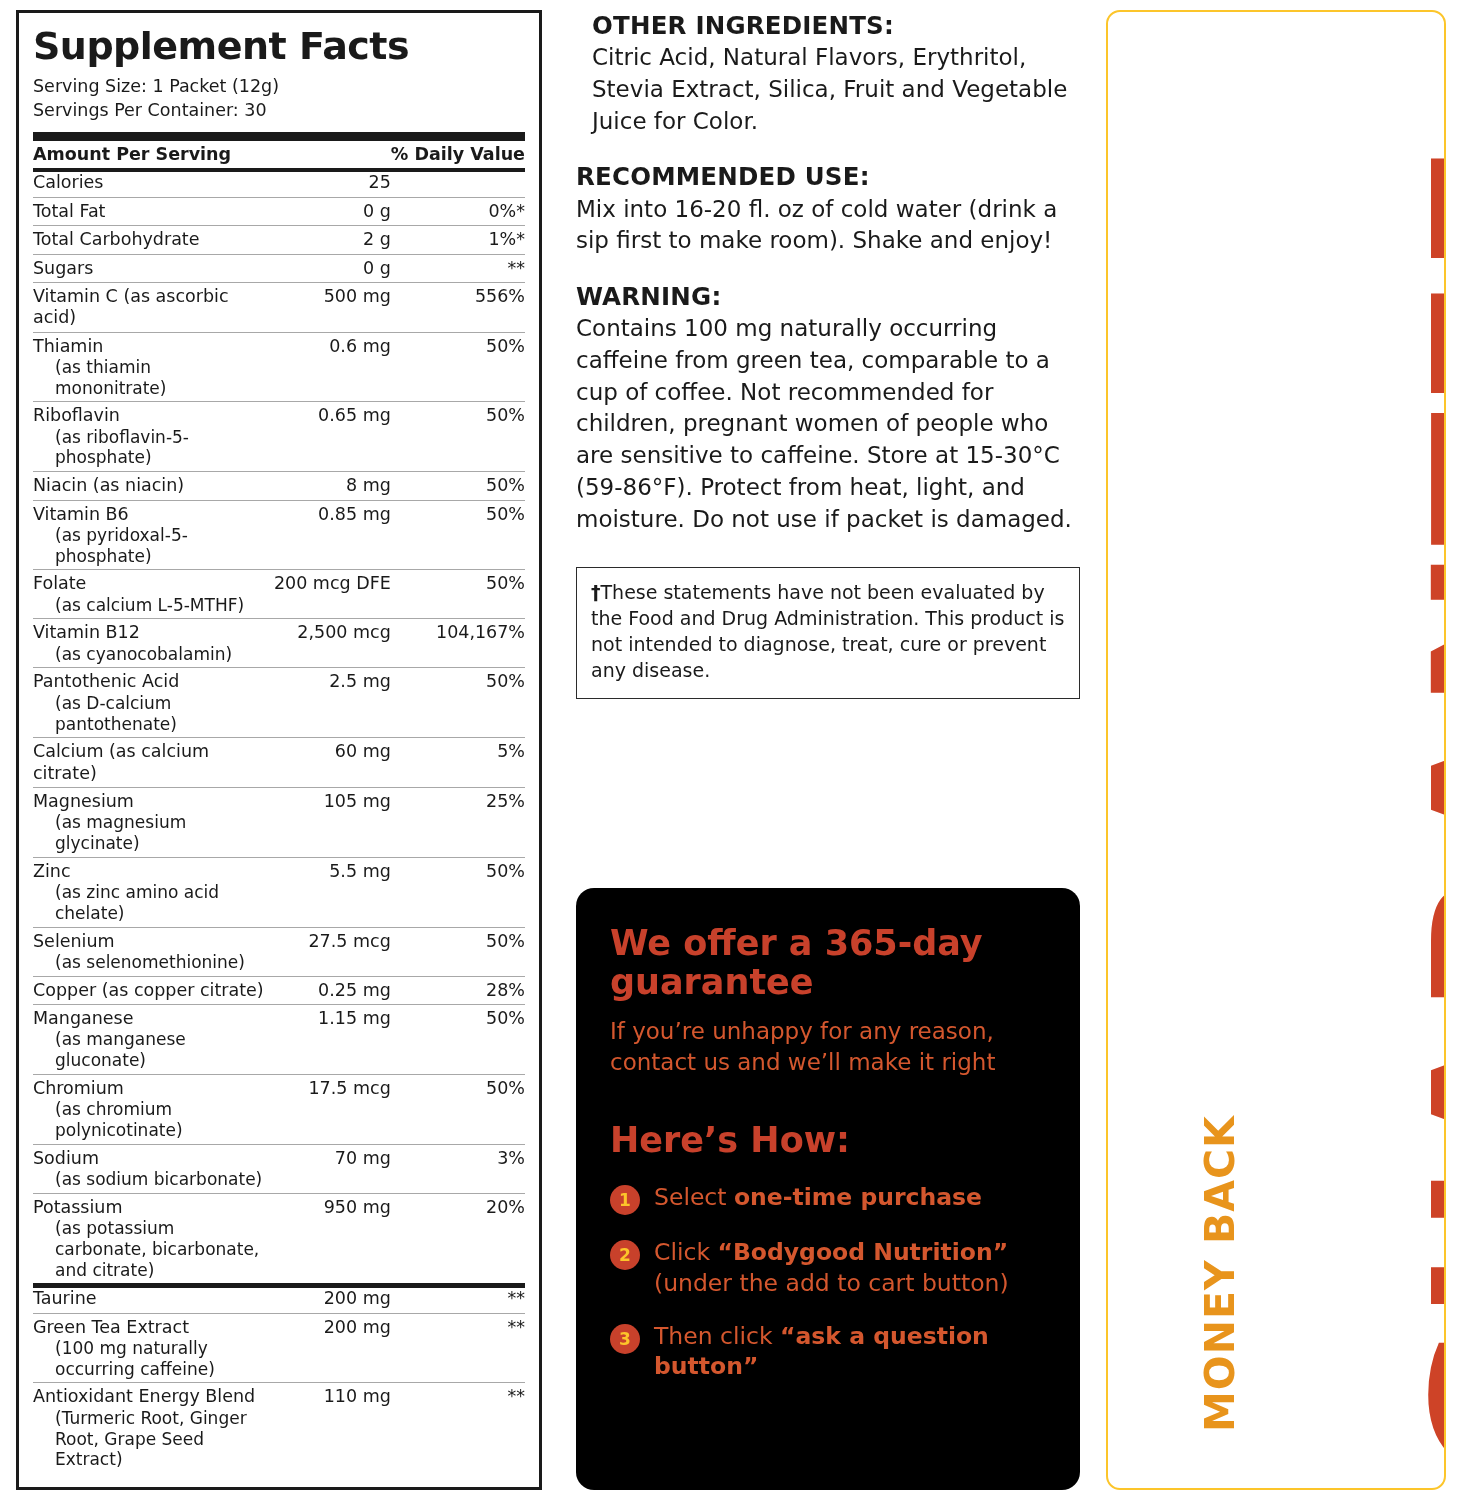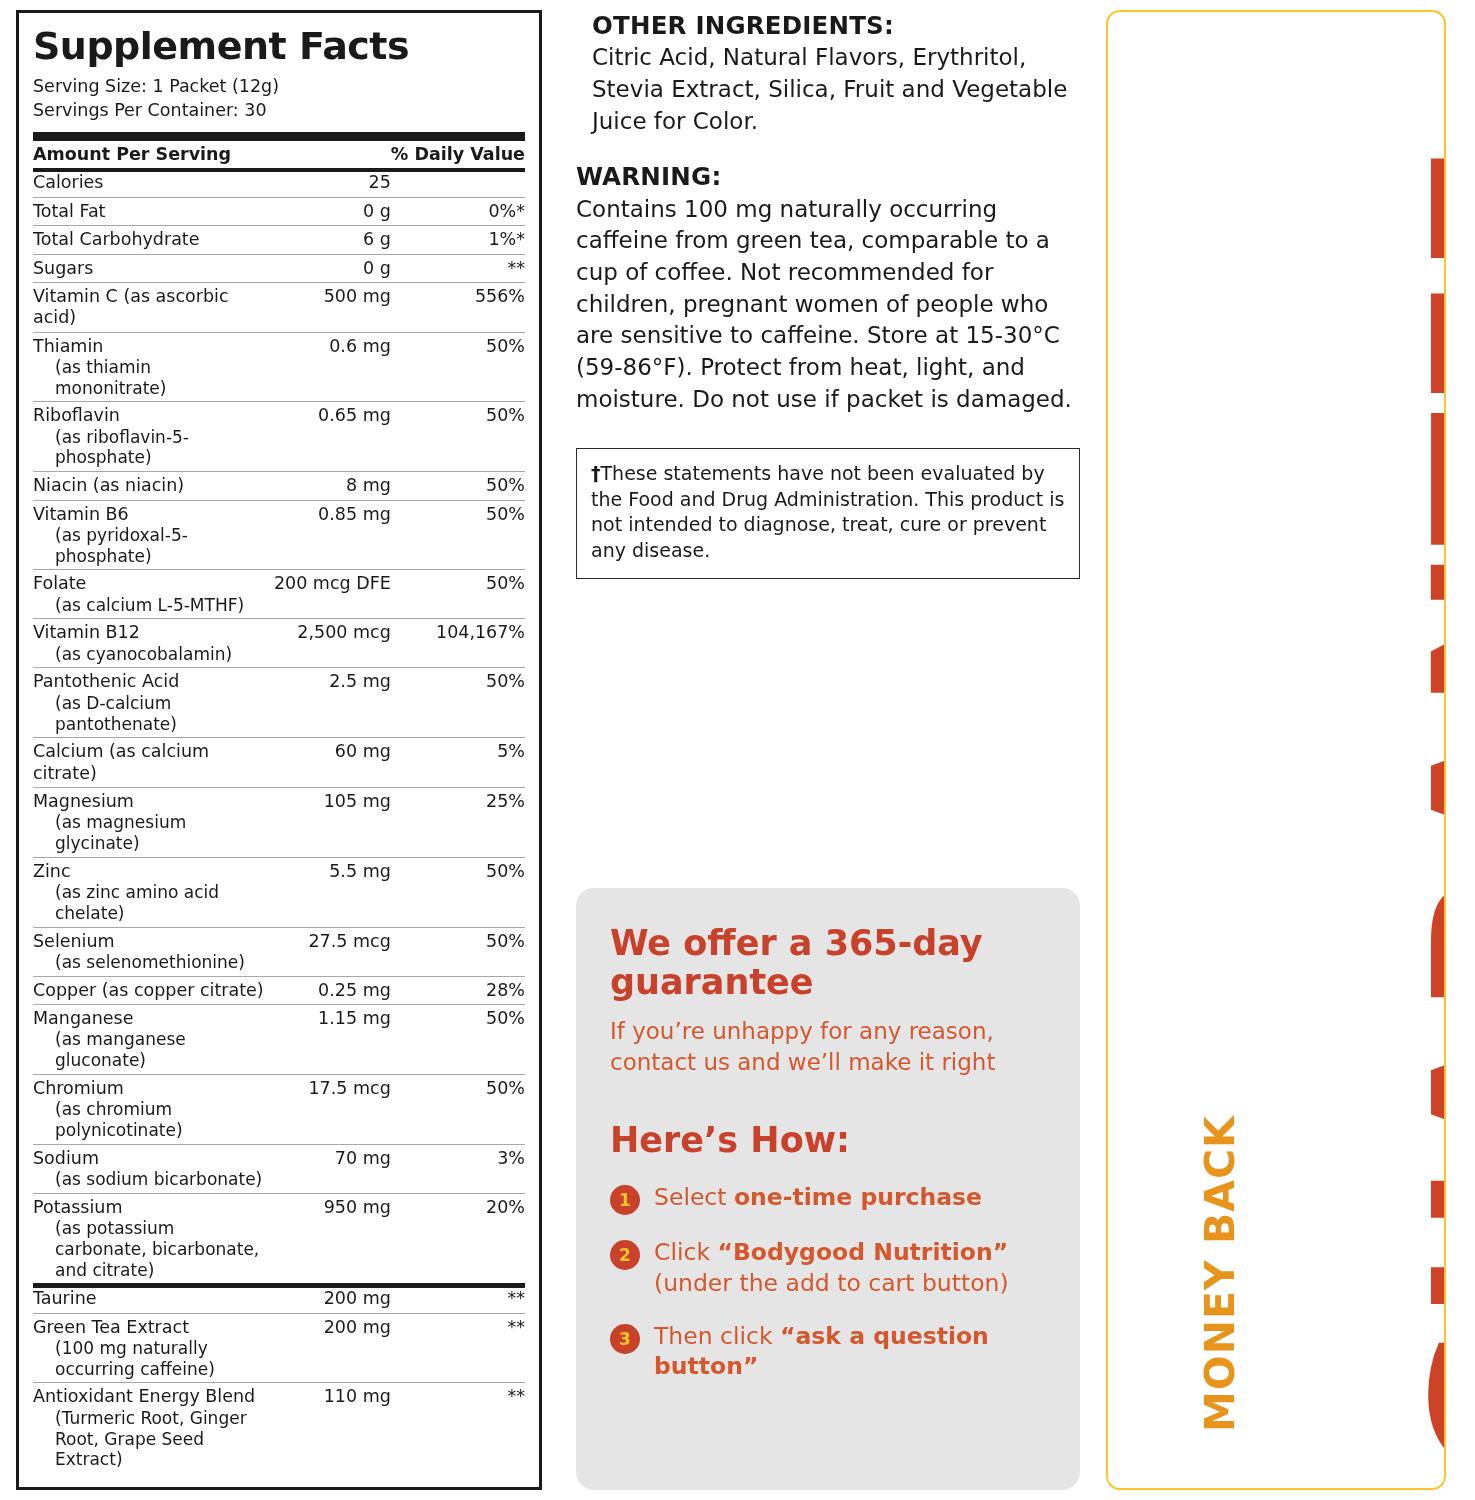--- a/index.html
+++ b/index.html
@@ -121,21 +121,21 @@
     padding: 12px 14px 14px 14px;
     font-size: 19px;
     line-height: 1.36;
     margin-top: 6px;
   }
   .disclaimer .dag { font-weight: bold; }
 
   
   .guar-card {
     margin-top: auto;
-    background: #e5e5e5;
+    background: #000000;
     border-radius: 18px;
     padding: 36px 40px 34px 34px;
     height: 602px;
   }
   .guar-title {
     color: #C8412B;
     font-size: 35px;
     font-weight: bold;
     line-height: 1.12;
     margin: 0 0 14px 0;
@@ -251,21 +251,21 @@
               <td class="amt">25</td>
               <td class="dv"></td>
             </tr>
             <tr class="row">
               <td class="name">Total Fat</td>
               <td class="amt">0 g</td>
               <td class="dv">0%*</td>
             </tr>
             <tr class="row">
               <td class="name">Total Carbohydrate</td>
-              <td class="amt">6 g</td>
+              <td class="amt">2 g</td>
               <td class="dv">1%*</td>
             </tr>
             <tr class="row">
               <td class="name indent1">Sugars</td>
               <td class="amt">0 g</td>
               <td class="dv">**</td>
             </tr>
             <tr class="row">
               <td class="name">Vitamin C (as ascorbic acid)</td>
               <td class="amt">500 mg</td>
@@ -375,20 +375,24 @@
     </div>
   </div>
 
   <div class="col-mid">
 
     <div class="mid-block first">
       <div class="mid-heading">OTHER INGREDIENTS:</div>
       <div class="mid-body">Citric Acid, Natural Flavors, Erythritol, Stevia Extract, Silica, Fruit and Vegetable Juice for Color.</div>
     </div>
 
+    <div class="mid-block">
+      <div class="mid-heading">RECOMMENDED USE:</div>
+      <div class="mid-body">Mix into 16-20 fl. oz of cold water (drink a sip first to make room). Shake and enjoy!</div>
+    </div>
 
     <div class="mid-block">
       <div class="mid-heading">WARNING:</div>
       <div class="mid-body">Contains 100 mg naturally occurring caffeine from green tea, comparable to a cup of coffee. Not recommended for children, pregnant women of people who are sensitive to caffeine. Store at 15-30°C (59-86°F).  Protect from heat, light, and moisture. Do not use if packet is damaged.</div>
     </div>
 
     <div class="disclaimer">
       <span class="dag">†</span><span>These statements have not been evaluated by the Food and Drug Administration. This product is not intended to diagnose, treat, cure or prevent any disease.</span>
     </div>
 

